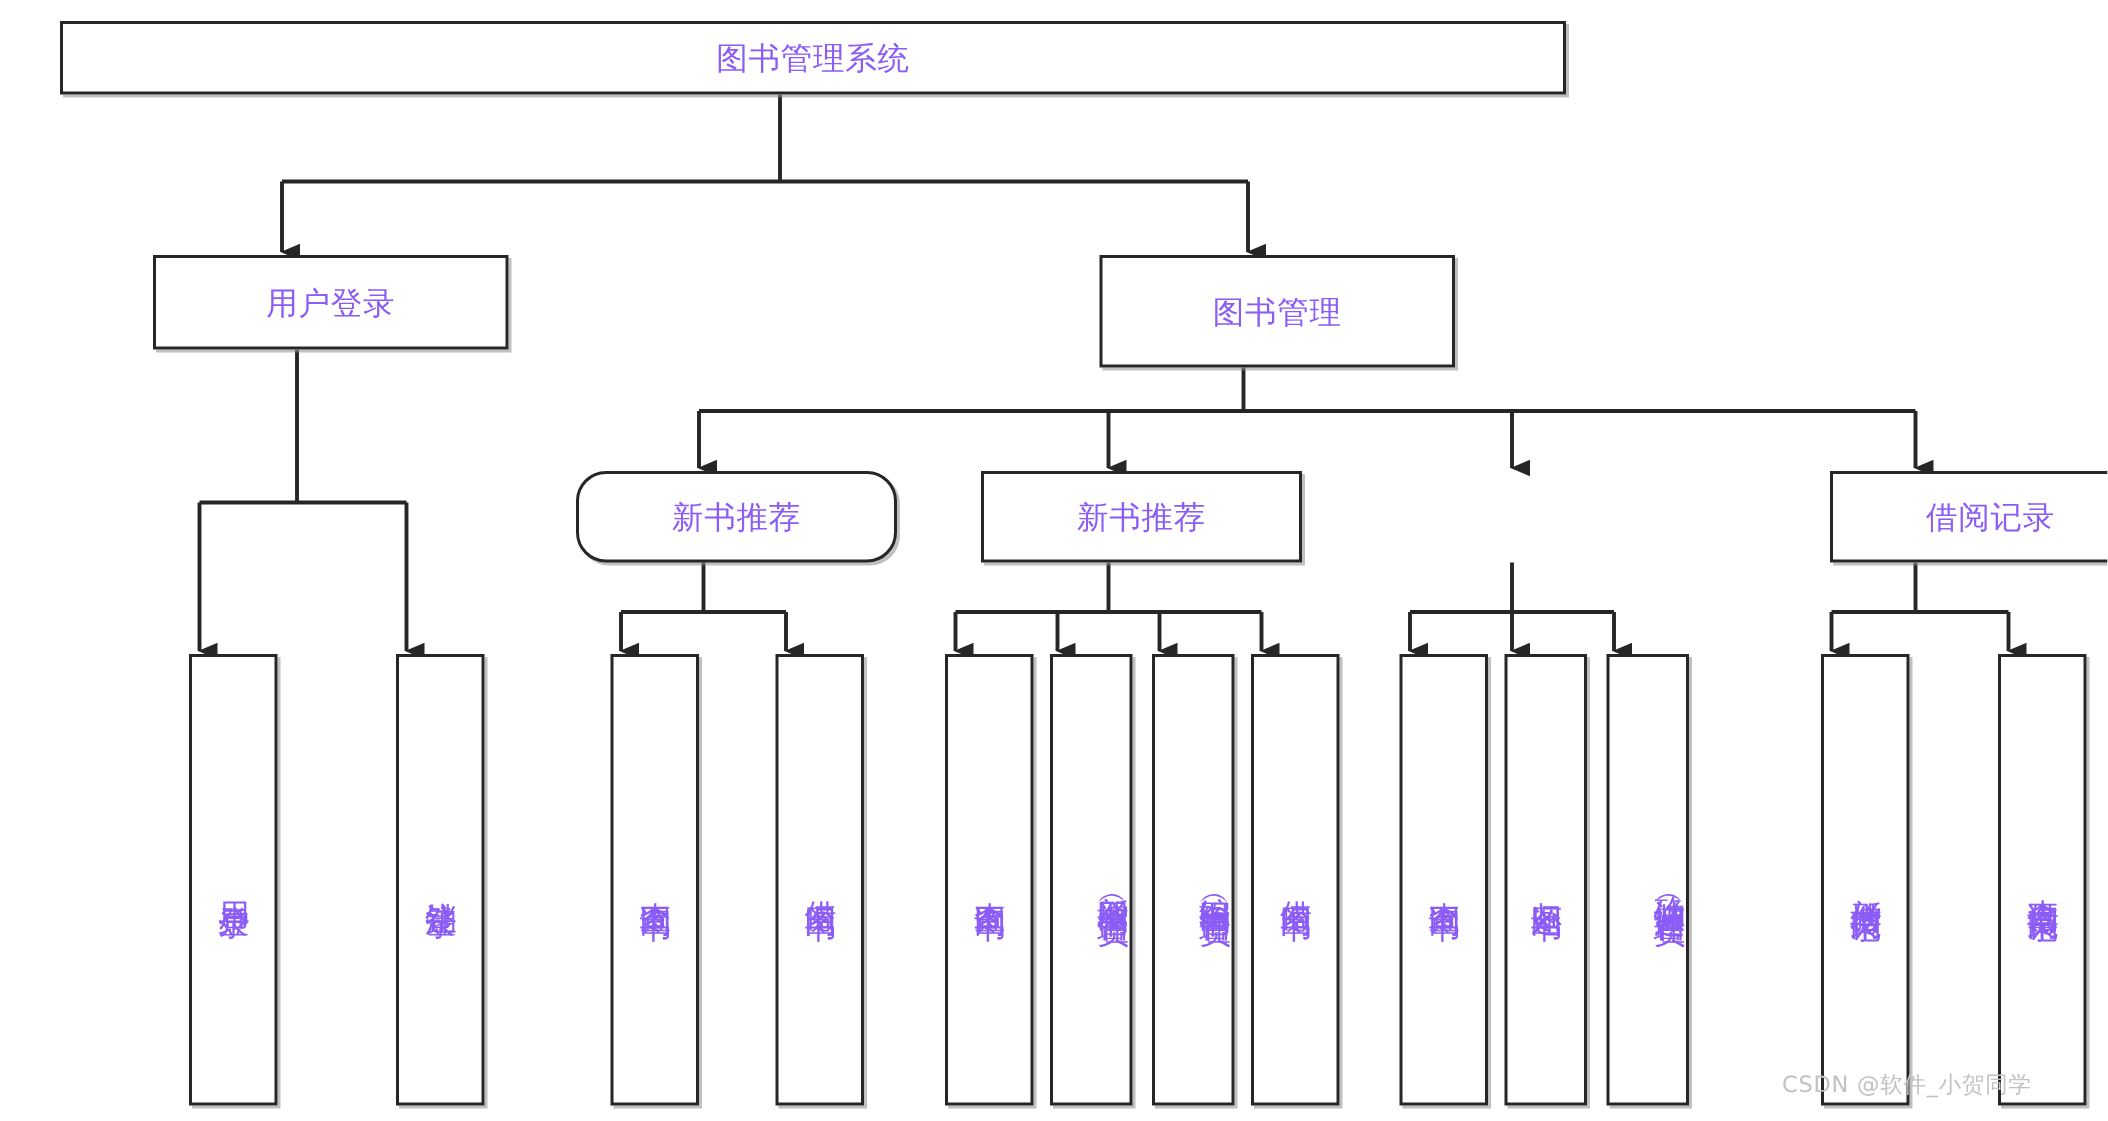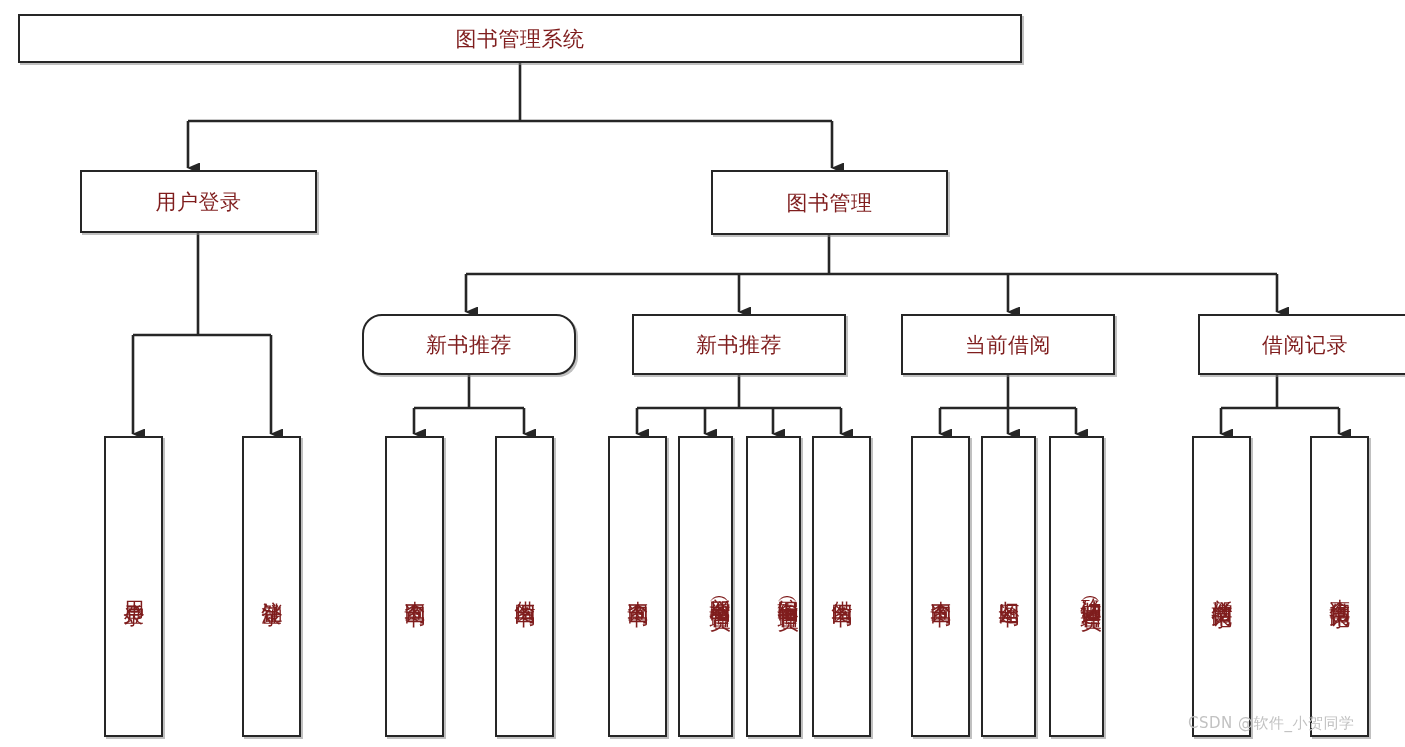--- a/index.html
+++ b/index.html
@@ -25,21 +25,22 @@
   }
   .node {
     position: absolute;
     box-sizing: border-box;
     background: #ffffff;
     border: 2.5px solid #262626;
     box-shadow: 2px 2px 0 0 rgba(140,140,140,0.55);
     display: flex;
     align-items: center;
     justify-content: center;
-    color: #7f1d1d;
+    color: #8b5cf6;
+    margin-left: 22px;
   }
   .node.h {
     font-size: 21px;
     letter-spacing: 0.5px;
   }
   .node.v {
     writing-mode: vertical-rl;
     text-orientation: upright;
     font-size: 21px;
     letter-spacing: 2px;
@@ -128,32 +129,29 @@
     </g>
   </svg>
 
   <div class="node h" style="left:18px; top:14px; width:1004px; height:49px;">
     <span>图书管理系统</span>
   </div>
 
   <div class="node h" style="left:80px; top:170px; width:237px; height:63px;">
     <span>用户登录</span>
   </div>
-  <div class="node h" style="left:711px; top:170px; width:237px; height:65px;">
+  <div class="node h" style="left:711px; top:170px; width:237px; height:75px;">
     <span>图书管理</span>
   </div>
 
   <div class="node h" style="left:362px; top:314px; width:214px; height:61px;border-radius:20px;">
     <span>新书推荐</span>
   </div>
   <div class="node h" style="left:632px; top:314px; width:214px; height:61px;">
     <span>新书推荐</span>
-  </div>
-  <div class="node h" style="left:901px; top:314px; width:214px; height:61px;">
-    <span>当前借阅</span>
   </div>
   <div class="node h" style="left:1198px; top:314px; width:214px; height:61px;">
     <span>借阅记录</span>
   </div>
 
   <div class="node v" style="left:104px; top:436px; width:59px; height:301px;">
     <span class="vwrap">
         <span class="lbl">用户登录</span>
       </span>
   </div>

